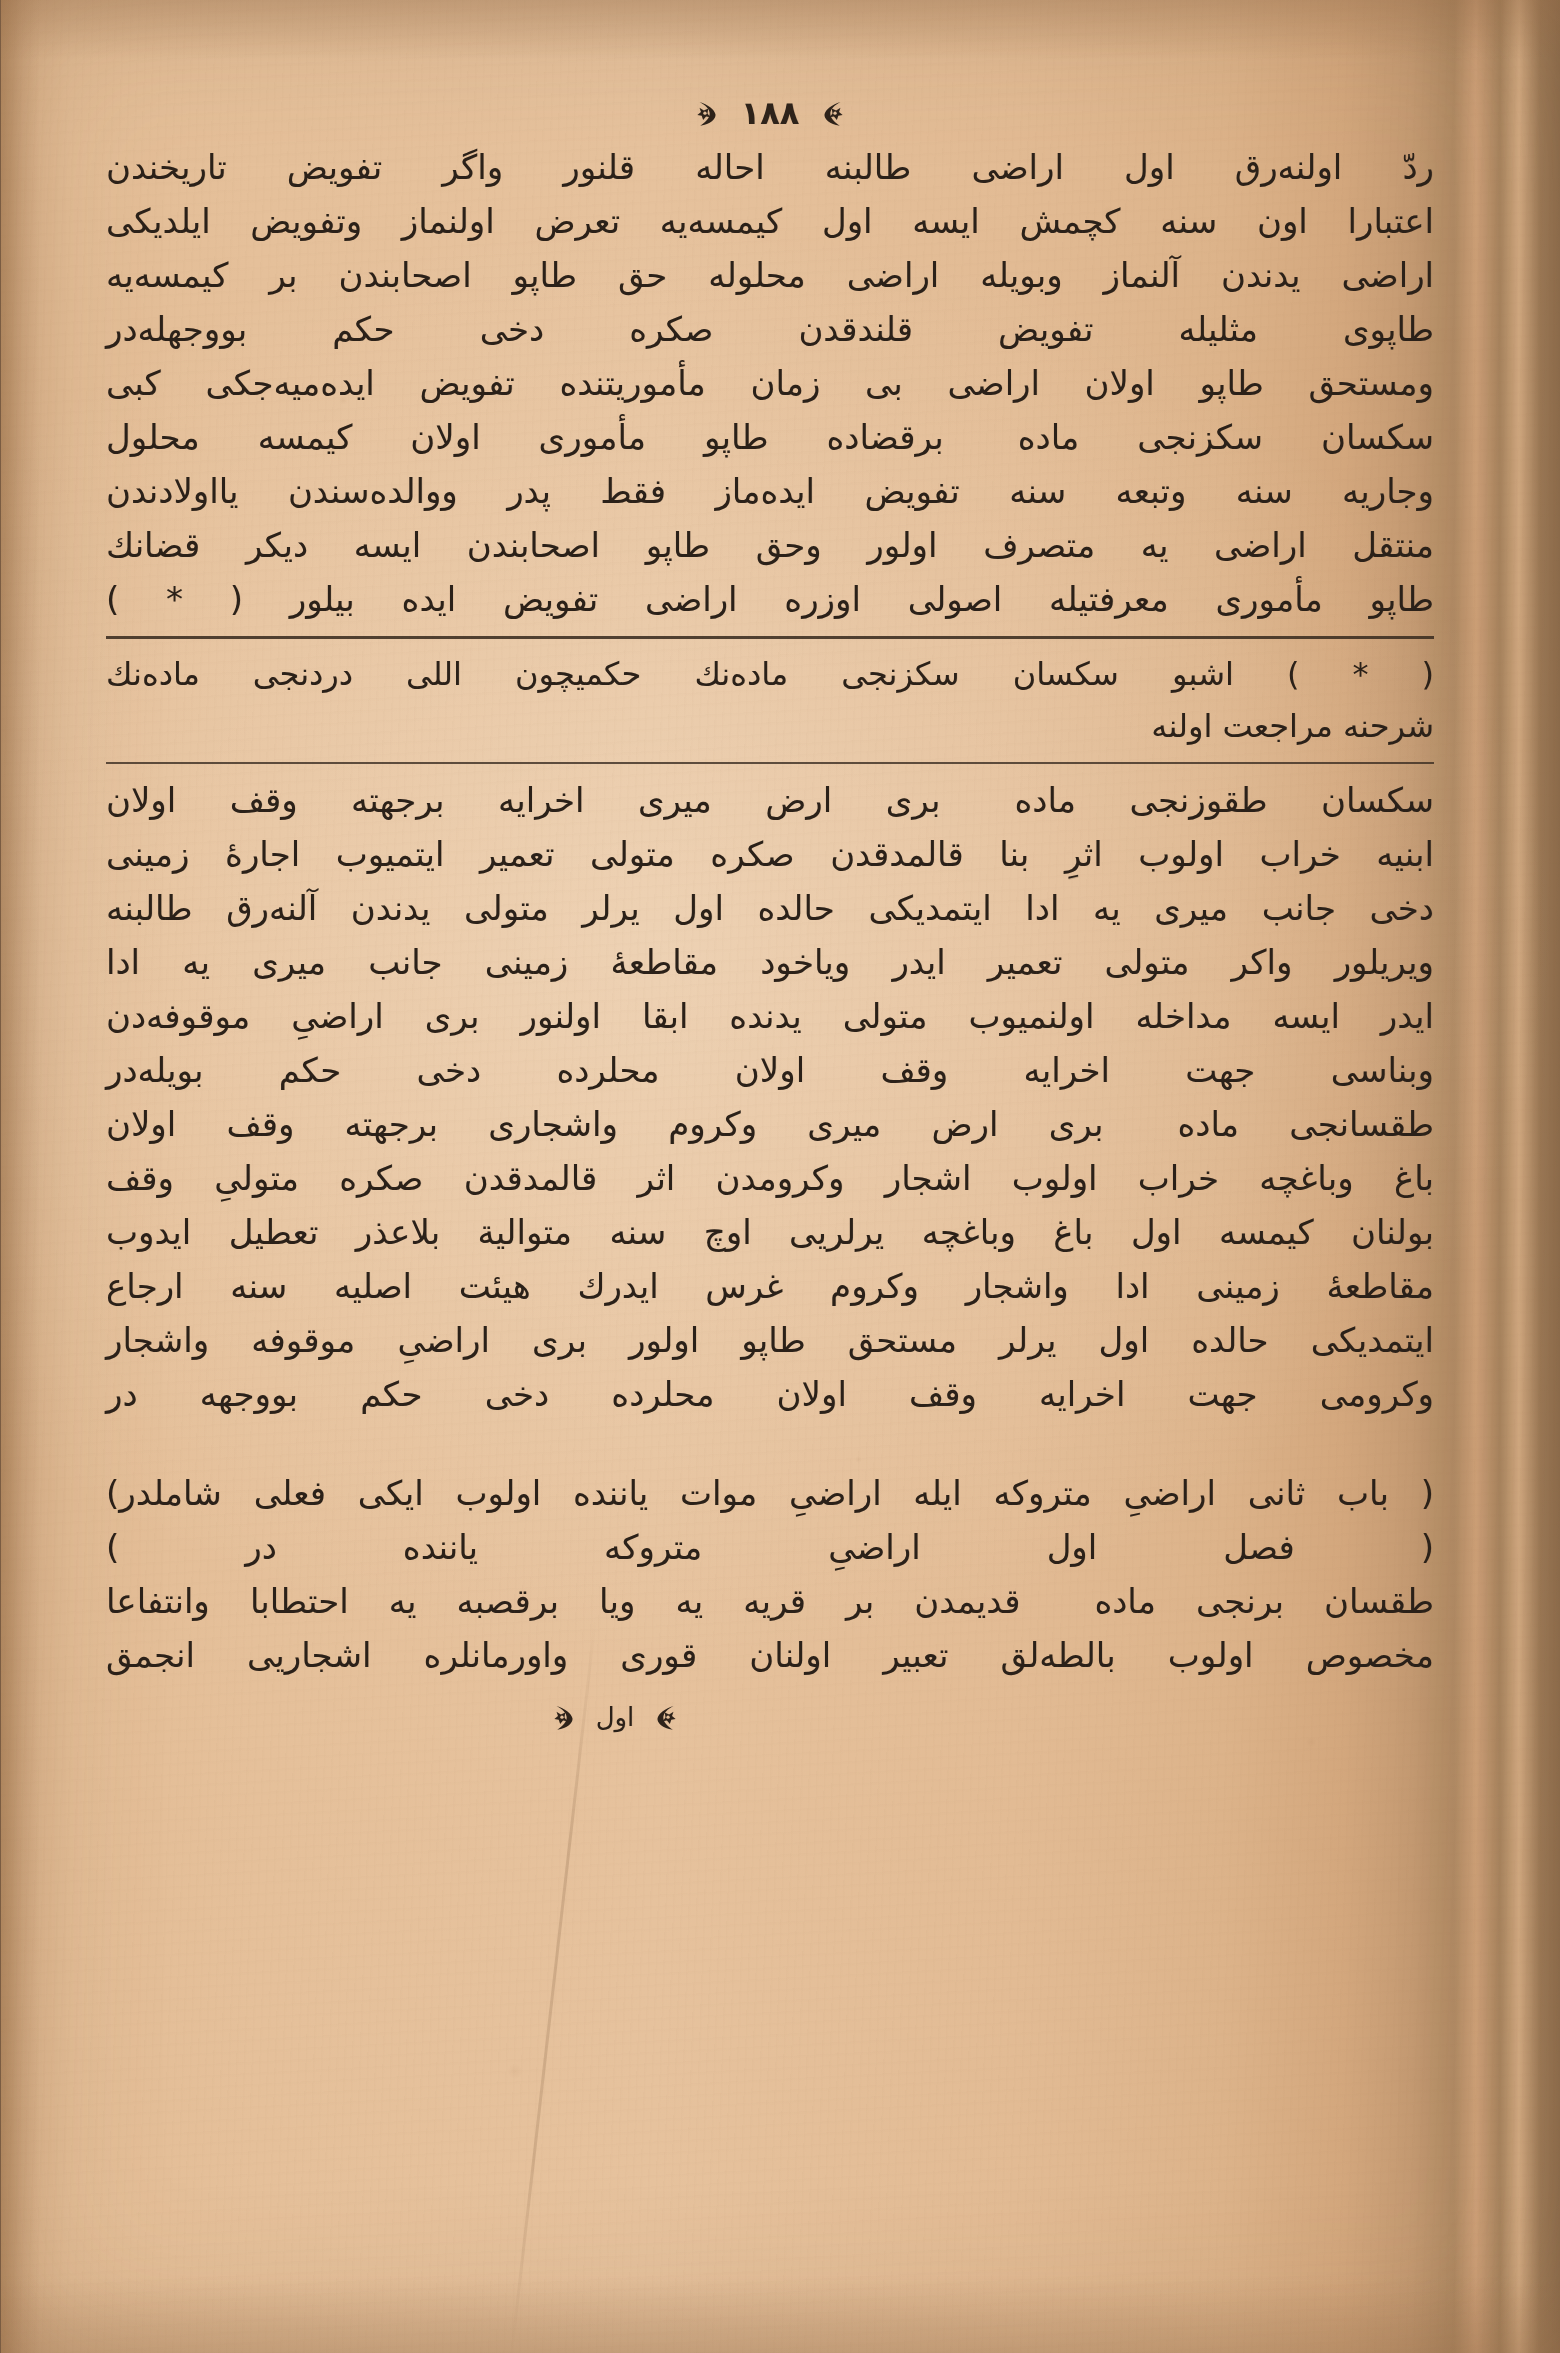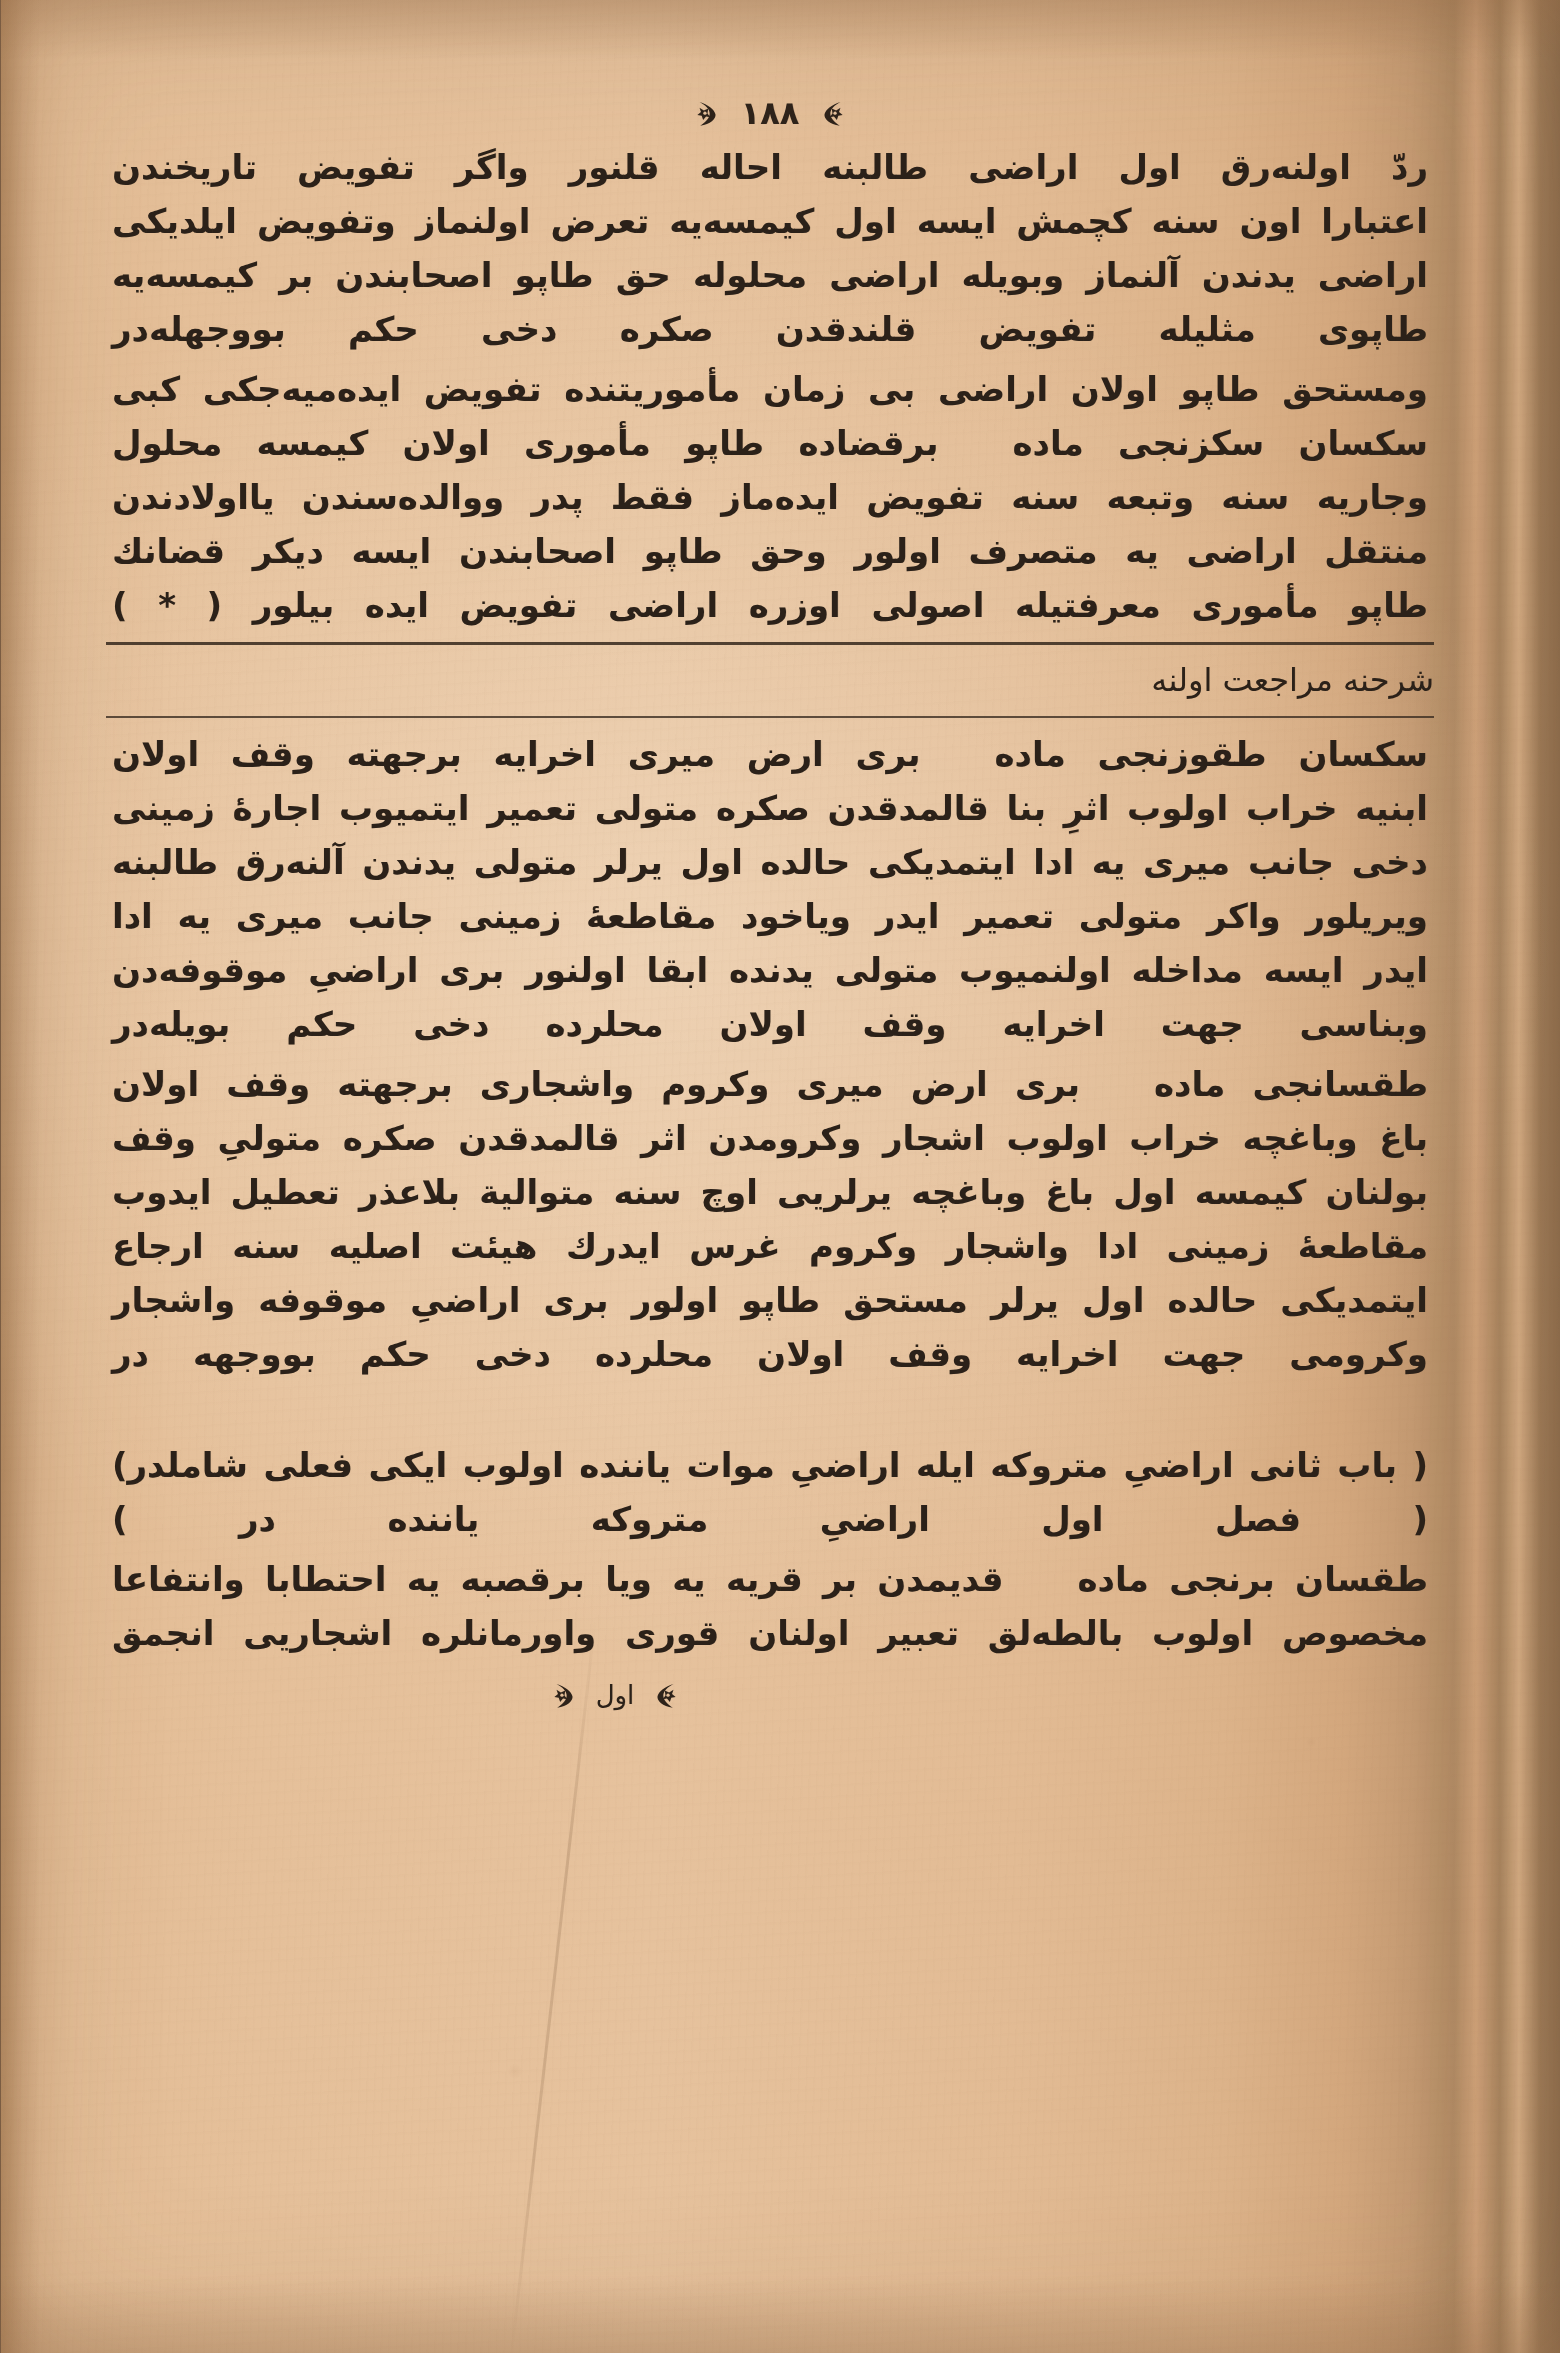--- a/index.html
+++ b/index.html
@@ -120,26 +120,25 @@
     display: inline-block;
     width: 29px; height: 29px;
     position: relative;
     color: #2e231a;
     flex: 0 0 auto;
   }
   .orn svg { display: block; width: 100%; height: 100%; }
 
   
   .blk {
-    margin: 6px;
+    margin: 0;
     direction: rtl;
     text-align: justify;
     text-align-last: justify;
     word-spacing: 0.06em;
-    font-weight: bold;
   }
   .gap-md { display: inline-block; width: 74px; }
 
   
   .rule {
     height: 0;
     border: 0;
     border-top: 3.4px solid #3a2c20;
     margin: 10.3px 0 8.6px 0;
     opacity: 0.88;
@@ -222,20 +221,21 @@
         <span>سكسان سكزنجی ماده</span><span class="gap-md"></span><span>برقضاده طاپو مأموری اولان كیمسه محلول</span>
       </div>
       <div>وجاریه سنه وتبعه سنه تفویض ایده‌ماز فقط پدر ووالده‌سندن یااولادندن</div>
       <div>منتقل اراضی یه متصرف اولور وحق طاپو اصحابندن ایسه دیكر قضانك</div>
       <div>طاپو مأموری معرفتیله اصولی اوزره اراضی تفویض ایده بیلور ( * )</div>
     </div>
 
     <hr class="rule">
 
     <div class="footnote">
+      <div>( * ) اشبو سكسان سكزنجی ماده‌نك حكمیچون اللی دردنجی ماده‌نك</div>
       <div class="fn-2">شرحنه مراجعت اولنه</div>
     </div>
 
     <hr class="rule thin">
 
     <div class="blk">
       <div>
         <span>سكسان طقوزنجی ماده</span><span class="gap-md"></span><span>بری ارض میری اخرایه برجهته وقف اولان</span>
       </div>
       <div>ابنیه خراب اولوب اثرِ بنا قالمدقدن صكره متولی تعمیر ایتمیوب اجارهٔ زمینی</div>

